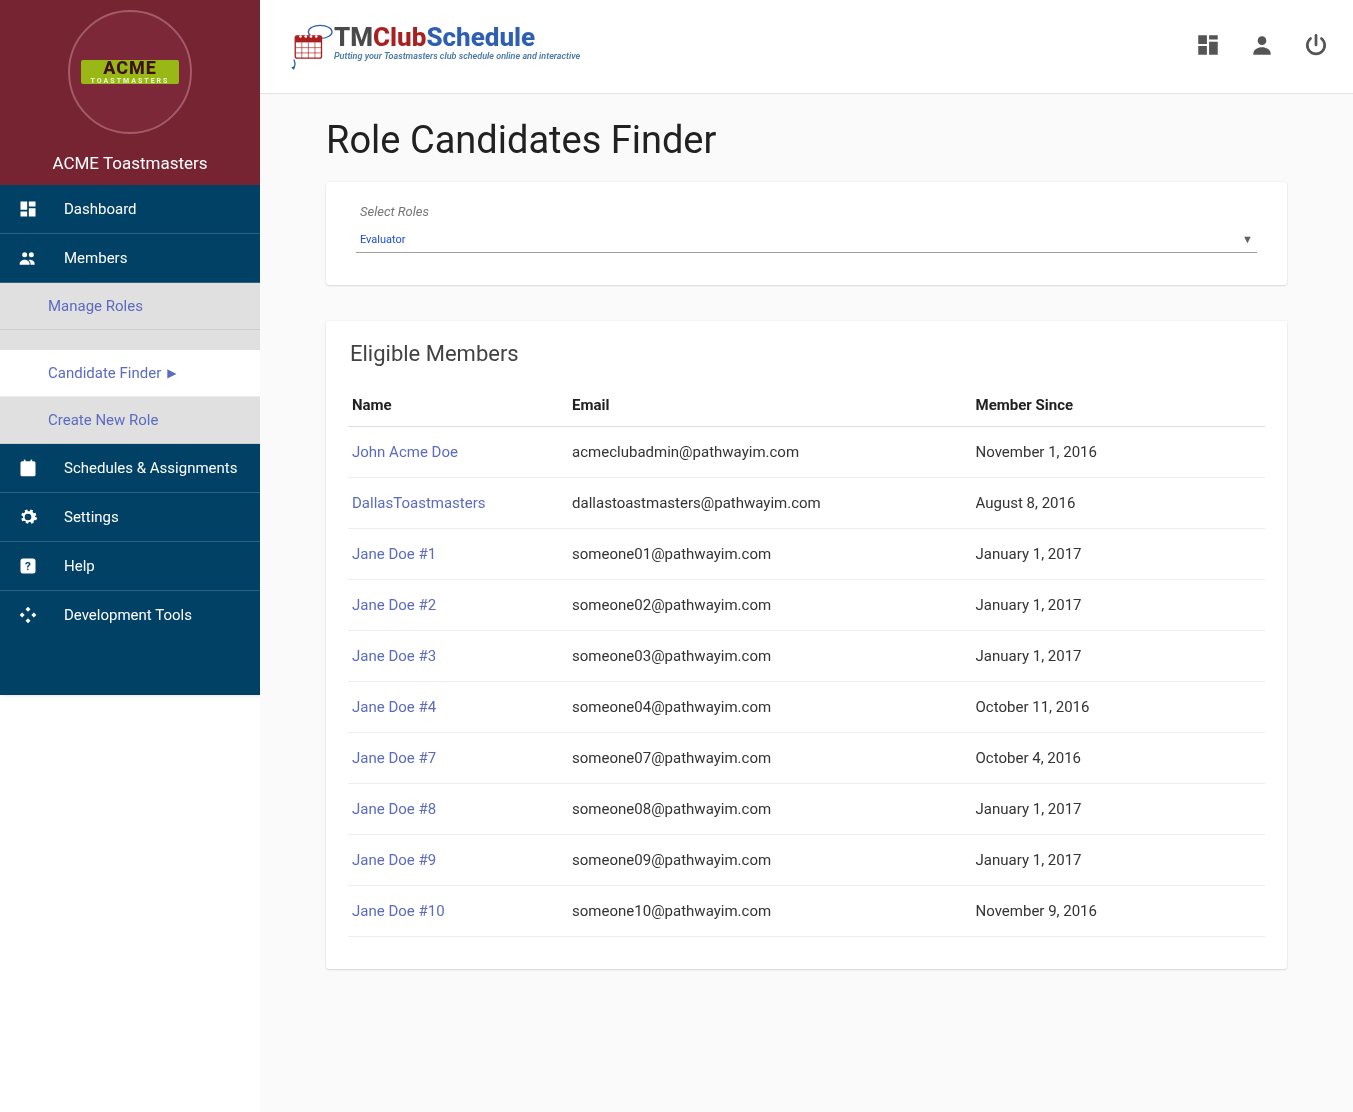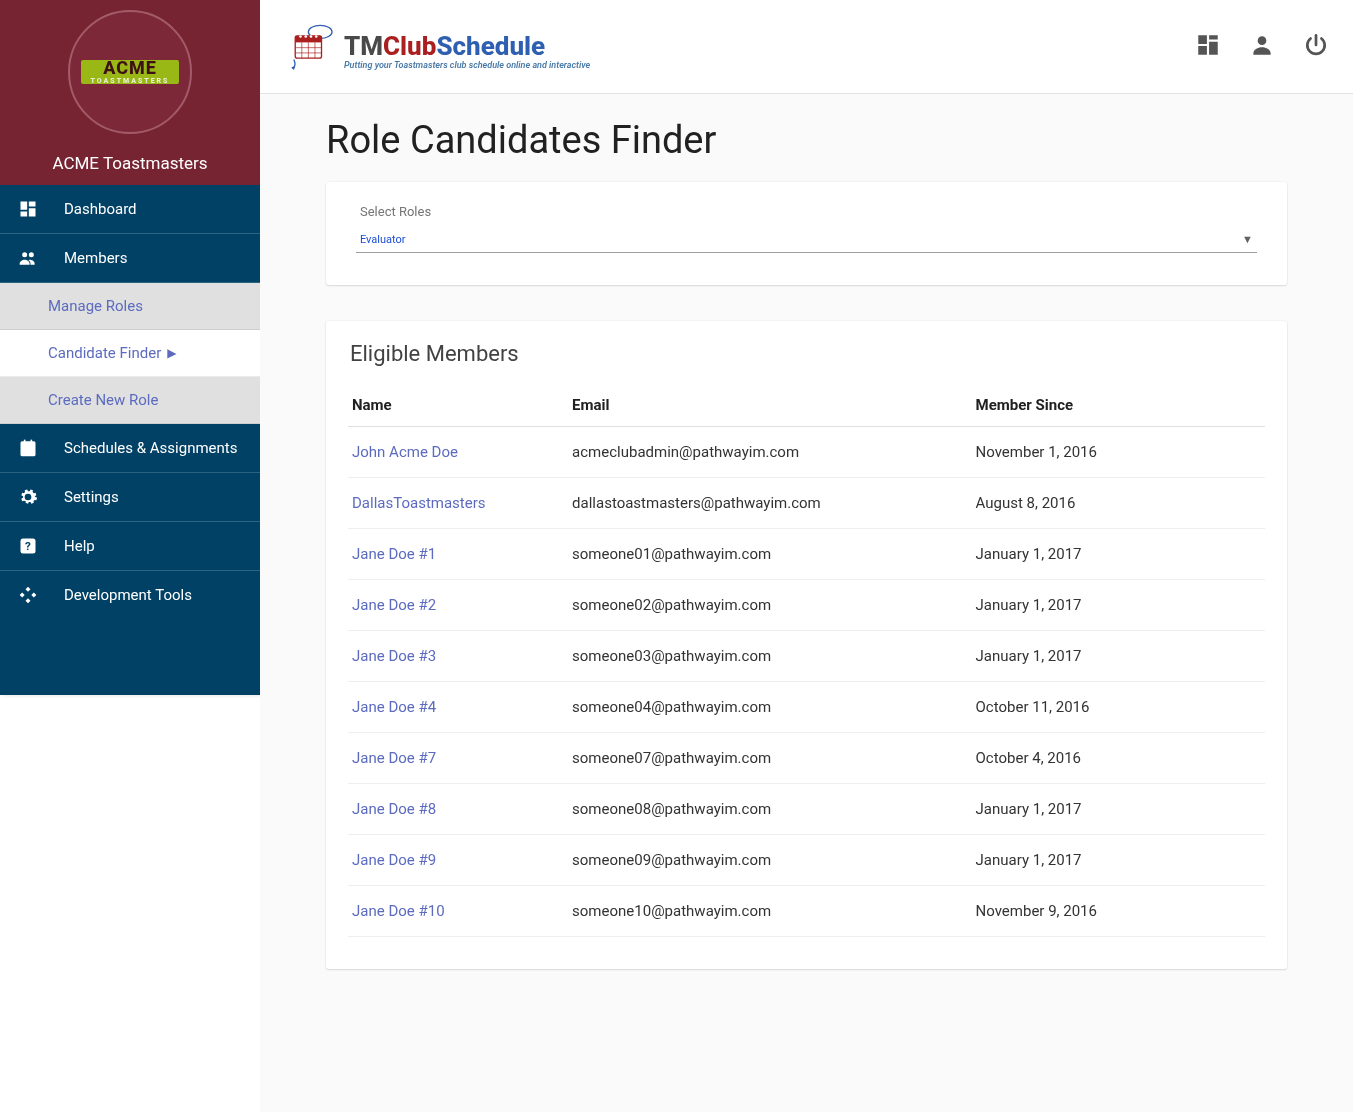--- a/index.html
+++ b/index.html
@@ -37,31 +37,31 @@
     cursor: pointer;
   }
   .nav-item .icon { width: 20px; height: 20px; display: inline-flex; align-items:center; justify-content:center; }
   .nav-item.active, .subnav { background: #e0e0e0; color: #333; }
 
   .subnav .sub-item {
     padding: 14px 18px 14px 48px; font-size: 15px; color: #5C6BC0;
     border-bottom: 1px solid rgba(0,0,0,0.08); cursor: pointer;
     display: flex; align-items: center; gap: 6px; text-align: center;
   }
-  .subnav .sub-item.active { background: #fff; }
+  .subnav .sub-item.active { background: #fff; margin-top: 20px; }
   .subnav .sub-item .arrow { font-size: 12px; color: #5C6BC0; }
 
   
   .topbar {
     position: absolute; left: 260px; top: 0; right: 0; height: 94px;
     background: #fff; border-bottom: 1px solid #e3e3e3;
     display: flex; align-items: center; justify-content: space-between;
     padding: 0 24px 0 28px;
   }
-  .brand { display: flex; align-items: flex-end; gap: 10px; }
+  .brand { display: flex; align-items: flex-start; }
   .brand-cal {
     width: 46px; height: 46px; position: relative;
   }
   .brand-cal svg { width: 100%; height: 100%; }
   .brand-text { display: flex; flex-direction: column; line-height: 1; }
   .brand-title { font-size: 26px; font-weight: 800; }
   .brand-title .tm { color: #4a4a4a; }
   .brand-title .club { color: #aa1f1f; }
   .brand-title .sched { color: #2f5fb0; }
   .brand-sub { font-size: 9px; color: #4a7aa7; font-style: italic; margin-top: 2px; font-weight: 600; }
@@ -75,21 +75,21 @@
     position: absolute; left: 260px; top: 94px; right: 0; bottom: 0;
     background: #fafafa; padding: 24px 66px 40px;
     overflow: auto;
   }
   .page-title { font-size: 38px; font-weight: 400; color: #212121; margin-bottom: 20px; }
 
   .card {
     background: #fff; border-radius: 3px; box-shadow: 0 1px 2px rgba(0,0,0,0.12), 0 0 0 1px rgba(0,0,0,0.02);
     padding: 18px 22px 32px; margin-bottom: 36px;
   }
-  .select-label { font-size: 13px; color: #757575; margin: 4px 0 8px 12px; }
+  .select-label { font-size: 13px; color: #757575; margin: 4px 0 8px 12px; font-style: italic; }
   .select-wrap {
     position: relative; margin: 0 8px;
     border-bottom: 1px solid #9e9e9e; padding: 6px 4px;
     display: flex; align-items: center; justify-content: space-between;
     cursor: pointer;
   }
   .select-value { font-size: 11px; color: #1d4ed8; }
   .select-caret { font-size: 11px; color: #616161; }
 
   .section-title { font-size: 22px; font-weight: 400; color: #424242; margin: 2px 0 18px 2px; }

